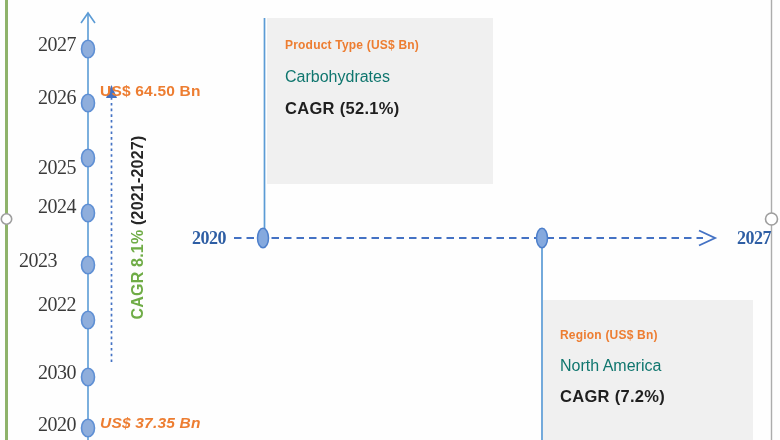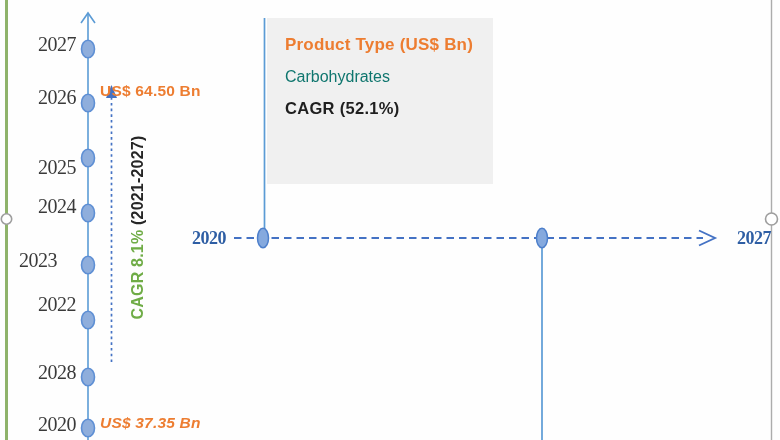--- a/index.html
+++ b/index.html
@@ -45,21 +45,21 @@
   .h-year-start { left:170px; top:229px; width:56px; text-align:right; }
   .h-year-end   { left:737px; top:229px; width:56px; text-align:left; }
 
   
   .callout {
     position:absolute; background:#F0F0F0; box-sizing:border-box;
   }
   .product-box { left:267px; top:18px;  width:226px; height:166px; padding:18px 0 0 18px; }
   .region-box  { left:543px; top:300px; width:210px; height:140px; padding:26px 0 0 17px; }
   .callout .box-title {
-    color:#ED7D31; font-weight:bold; font-size:17px; line-height:18px;
+    color:#ED7D31; font-weight:bold; font-size:12px; line-height:18px;
     margin:0 0 14px 0; letter-spacing:0.2px; white-space:nowrap;
   }
   .region-box .box-title { margin-bottom:13px; }
   .callout .box-item {
     color:#0f766e; font-size:16px; line-height:17px; margin:0 0 14px 0; white-space:nowrap;
   }
   .region-box .box-item { margin-bottom:13px; }
   .callout .box-cagr {
     color:#1f1f1f; font-weight:bold; font-size:16.5px; line-height:19px;
     letter-spacing:0.3px; white-space:nowrap;
@@ -104,31 +104,36 @@
     <ellipse cx="263" cy="238" rx="5.5" ry="9.8" fill="#85A9DE" stroke="#4D7FCB" stroke-width="1.5"></ellipse>
     <ellipse cx="542" cy="238" rx="5.5" ry="9.8" fill="#85A9DE" stroke="#4D7FCB" stroke-width="1.5"></ellipse>
   </svg>
 
   <div class="year-label y0">2027</div>
   <div class="year-label y1">2026</div>
   <div class="year-label y2">2025</div>
   <div class="year-label y3">2024</div>
   <div class="year-label y4">2023</div>
   <div class="year-label y5">2022</div>
-  <div class="year-label y6">2028</div>
+  <div class="year-label y6">2030</div>
   <div class="year-label y7">2020</div>
 
   <div class="value-label value-top">US$ 64.50 Bn</div>
   <div class="value-label value-bottom">US$ 37.35 Bn</div>
 
   <div class="cagr-rotated"><span class="cagr-green">CAGR 8.1%</span><span> </span><span class="cagr-black">(2021-2027)</span></div>
 
   <div class="h-year h-year-start">2020</div>
   <div class="h-year h-year-end">2027</div>
 
   <div class="callout product-box">
     <div class="box-title">Product Type (US$ Bn)</div>
     <div class="box-item">Carbohydrates</div>
     <div class="box-cagr">CAGR (52.1%)</div>
   </div>
 
+  <div class="callout region-box">
+    <div class="box-title">Region (US$ Bn)</div>
+    <div class="box-item">North America</div>
+    <div class="box-cagr">CAGR (7.2%)</div>
+  </div>
 
 </div>
 
 </body></html>

